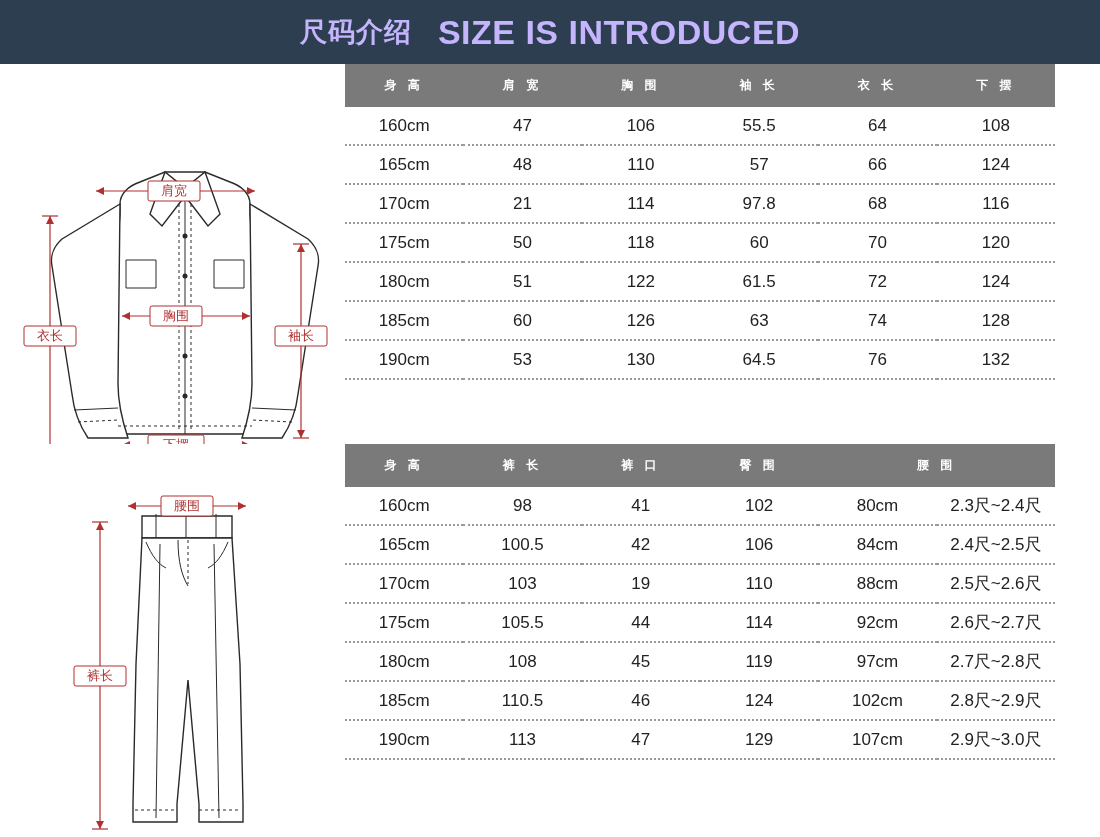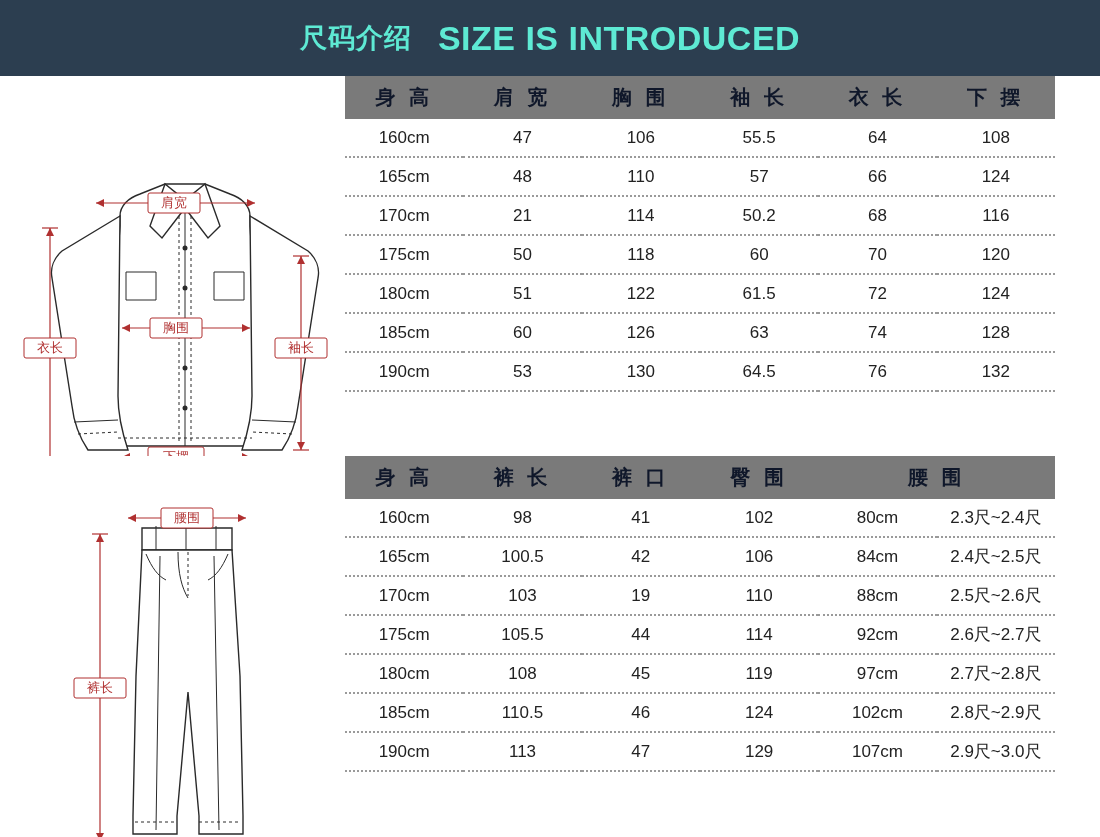--- a/index.html
+++ b/index.html
@@ -16,23 +16,23 @@
     position: relative;
   }
   .page {
     width: 1100px;
     height: 837px;
     position: relative;
   }
 
   
   .header {
-    height: 76px;
+    height: 64px;
     background: #2c3e50;
-    color: #5eead4;
+    color: #c4b5fd;
     display: flex;
     align-items: center;
     justify-content: center;
     gap: 26px;
   }
   .header .title-cn {
     font-size: 27px;
     font-weight: bold;
     letter-spacing: 1px;
   }
@@ -61,22 +61,22 @@
   }
 
   
   table.size-table {
     border-collapse: collapse;
     width: 100%;
     table-layout: fixed;
   }
   table.size-table thead th {
     background: #7a7a7a;
-    color: #0f172a;
-    font-size: 20px;
+    color: #ffffff;
+    font-size: 12px;
     font-weight: bold;
     letter-spacing: 4px;
     height: 41px;
     text-align: center;
     border: none;
   }
   table.size-table tbody td {
     text-align: center;
     font-size: 17px;
     color: #222;
@@ -227,21 +227,21 @@
             <td>48</td>
             <td>110</td>
             <td>57</td>
             <td>66</td>
             <td>124</td>
           </tr>
           <tr>
             <td>170cm</td>
             <td>21</td>
             <td>114</td>
-            <td>50.2</td>
+            <td>97.8</td>
             <td>68</td>
             <td>116</td>
           </tr>
           <tr>
             <td>175cm</td>
             <td>50</td>
             <td>118</td>
             <td>60</td>
             <td>70</td>
             <td>120</td>

